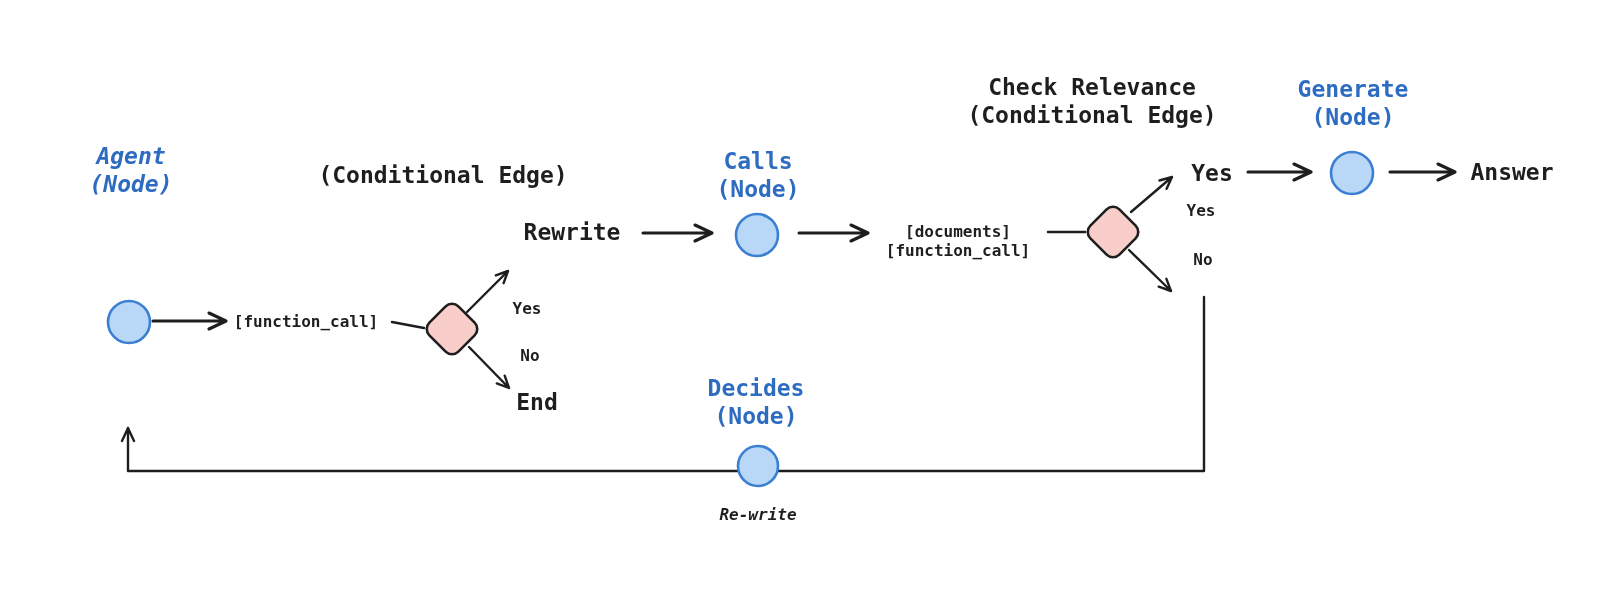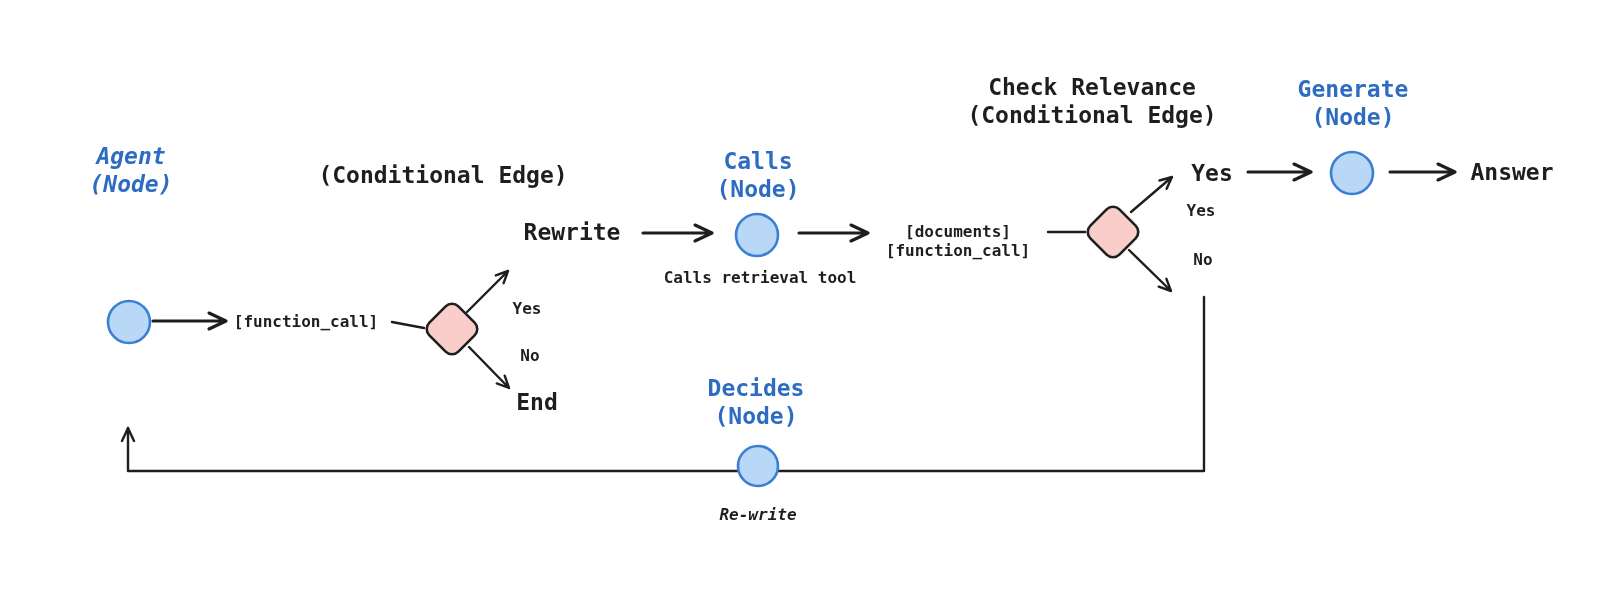--- a/index.html
+++ b/index.html
@@ -105,21 +105,20 @@
     <div>Generate</div>
     <div>(Node)</div>
   </div>
   <div class="lbl blue t23" style="left:756px; top:402px;">
     <div>Decides</div>
     <div>(Node)</div>
   </div>
 
   <div class="lbl t17" style="left:306px; top:321px;">[function_call]</div>
   <div class="lbl t23" style="left:572px; top:232px;">Rewrite</div>
-  <div class="lbl t17" style="left:760px; top:277px;">Calls retrieval tool</div>
   <div class="lbl t17" style="left:958px; top:241px;">
     <div>[documents]</div>
     <div>[function_call]</div>
   </div>
   <div class="lbl t16" style="left:527px; top:309px;">Yes</div>
   <div class="lbl t16" style="left:530px; top:356px;">No</div>
   <div class="lbl t23" style="left:537px; top:402px;">End</div>
   <div class="lbl t23" style="left:1212px; top:173px;">Yes</div>
   <div class="lbl t16" style="left:1201px; top:211px;">Yes</div>
   <div class="lbl t16" style="left:1203px; top:260px;">No</div>

